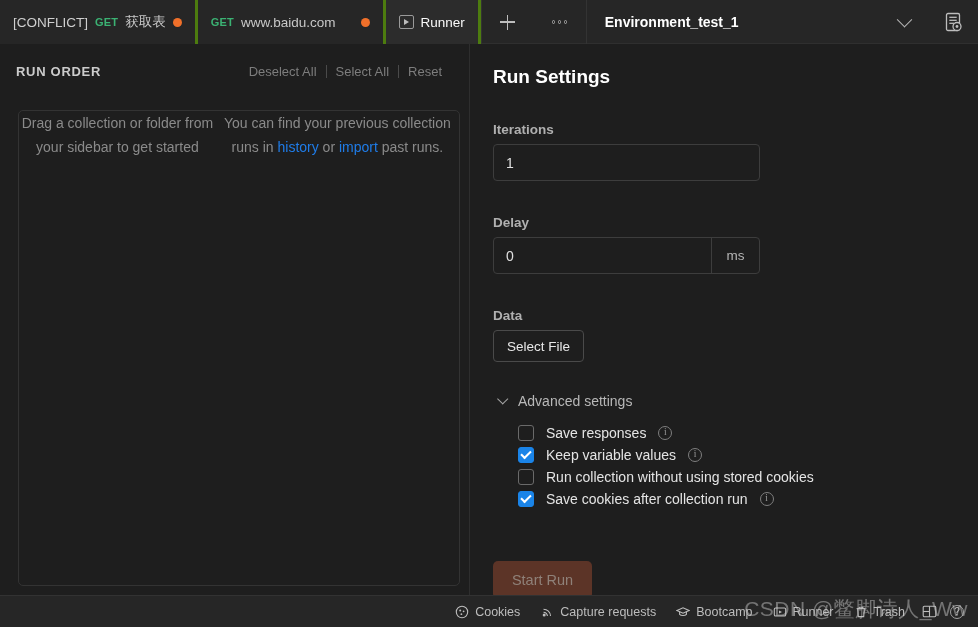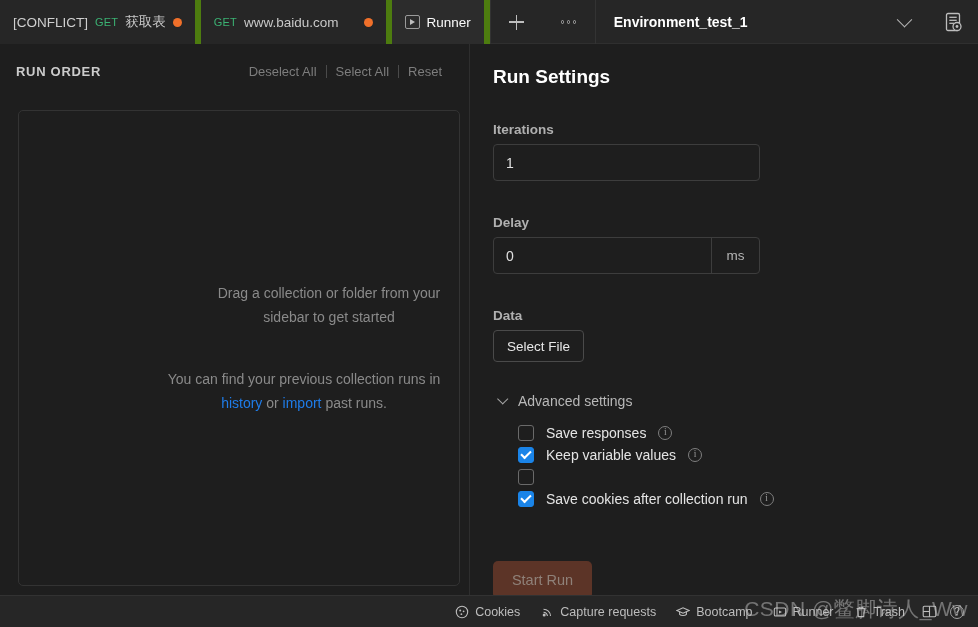--- a/index.html
+++ b/index.html
@@ -16,28 +16,28 @@
   .topbar {
     position: absolute; left: 0; top: 0; width: 978px; height: 44px;
     background: #262626;
     display: flex; align-items: stretch;
     border-bottom: 1px solid #2f2f2f;
   }
   .tabs { display: flex; align-items: stretch; }
   .tab {
     display: flex; align-items: center; gap: 7px;
     padding: 0 13px; height: 44px;
-    border-right: 6px solid #4d7c0f;
+    border-right: 3px solid #4d7c0f;
     font-size: 13.5px; color: #c8c8c8;
     white-space: nowrap; cursor: pointer;
     background: #262626;
   }
   .tab.active { background: #2c2c2c; color: #fafafa; }
   .tab .method {
-    font-size: 11px; font-weight: normal; letter-spacing: .2px;
+    font-size: 11px; font-weight: bold; letter-spacing: .2px;
   }
   .m-get { color: #3bb273; }
   .tab .tname { font-size: 13.5px; }
   .tab .conflict { color: #cfcfcf; }
   .dot-unsaved {
     width: 9px; height: 9px; border-radius: 50%;
     background: #f0702a; display: inline-block; flex: none;
   }
   .tab-trunc { max-width: 42px; overflow: hidden; display: inline-block; }
   .runner-ico {
@@ -101,21 +101,21 @@
     font-size: 13px; font-weight: bold; letter-spacing: .7px; color: #cccccc;
     flex: 1;
   }
   .ro-links { display: flex; align-items: center; font-size: 13px; color: #7d7d7d; }
   .ro-links span.lk { cursor: pointer; padding: 0 9px; }
   .ro-links span.sep { width: 1px; height: 13px; background: #4a4a4a; }
 
   .dropzone {
     position: absolute; left: 18px; top: 66px; width: 442px; height: 476px;
     border: 1px solid #333333; border-radius: 5px;
-    display: flex; flex-direction: column; align-items: flex-end; justify-content: center;
+    display: flex; flex-direction: row; align-items: flex-start; justify-content: center;
     text-align: center;
   }
   .dz-l1 {
     font-size: 14px; color: #8a8a8a; line-height: 24px;
     max-width: 260px; margin-bottom: 38px;
   }
   .dz-l2 { font-size: 14px; color: #8a8a8a; line-height: 24px; max-width: 310px; }
   .dz-l2 a { color: #1f7ce8; text-decoration: none; cursor: pointer; }
 
   
@@ -320,20 +320,21 @@
       </div>
 
       <div class="cb-row">
         <span class="cbox on"></span>
         <span class="cb-text">Keep variable values</span>
         <span class="info-ico">i</span>
       </div>
 
       <div class="cb-row">
         <span class="cbox"></span>
+        <span class="cb-text">Run collection without using stored cookies</span>
       </div>
 
       <div class="cb-row">
         <span class="cbox on"></span>
         <span class="cb-text">Save cookies after collection run</span>
         <span class="info-ico">i</span>
       </div>
 
     </div>
 

